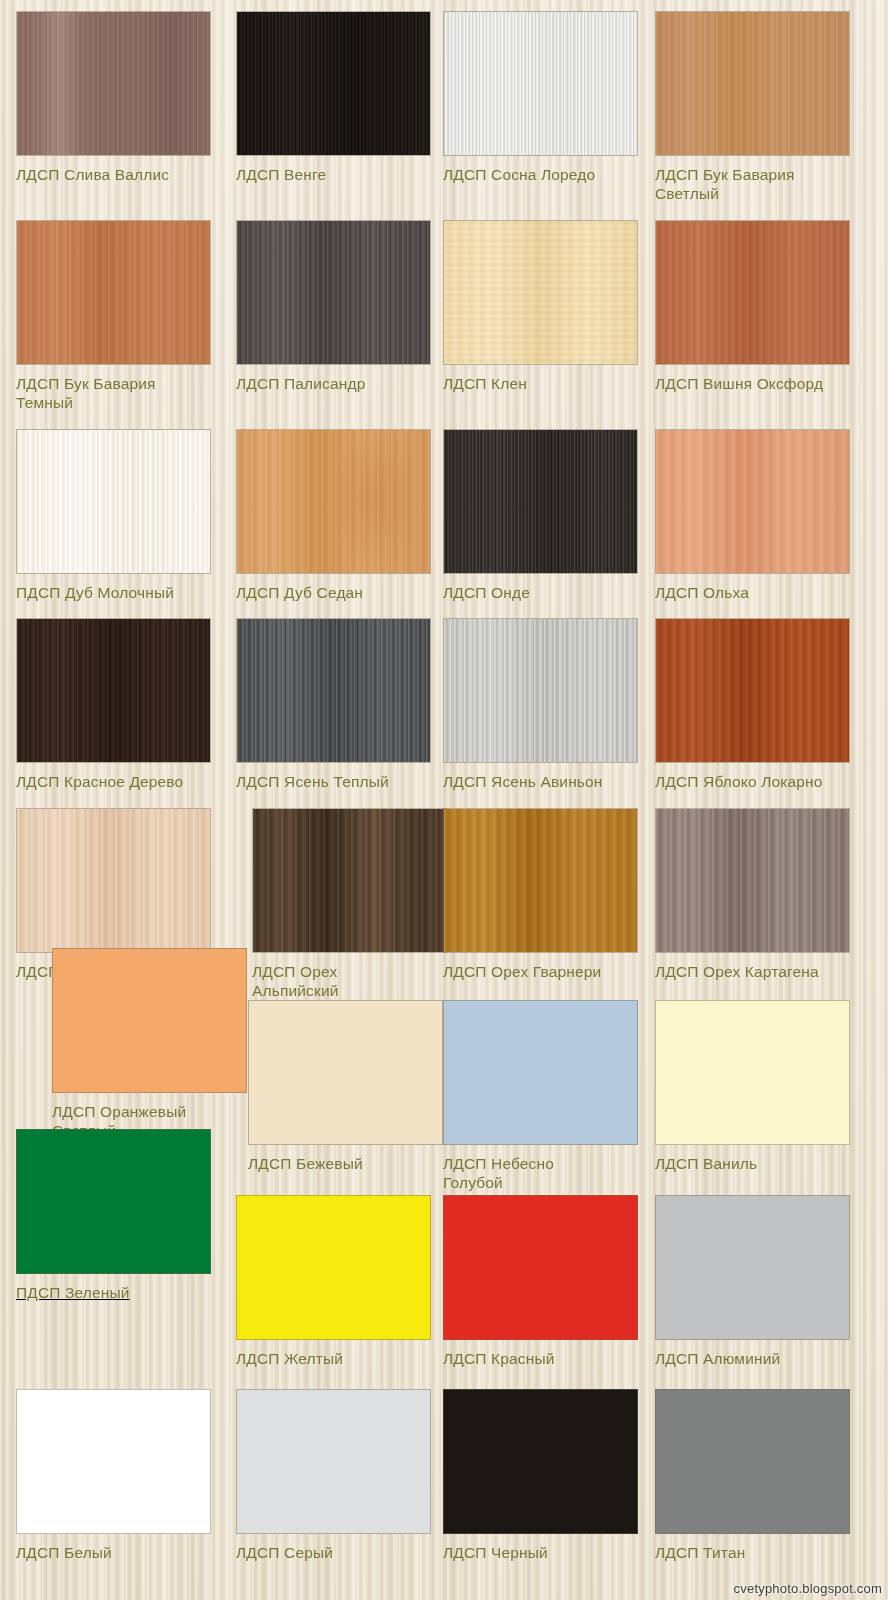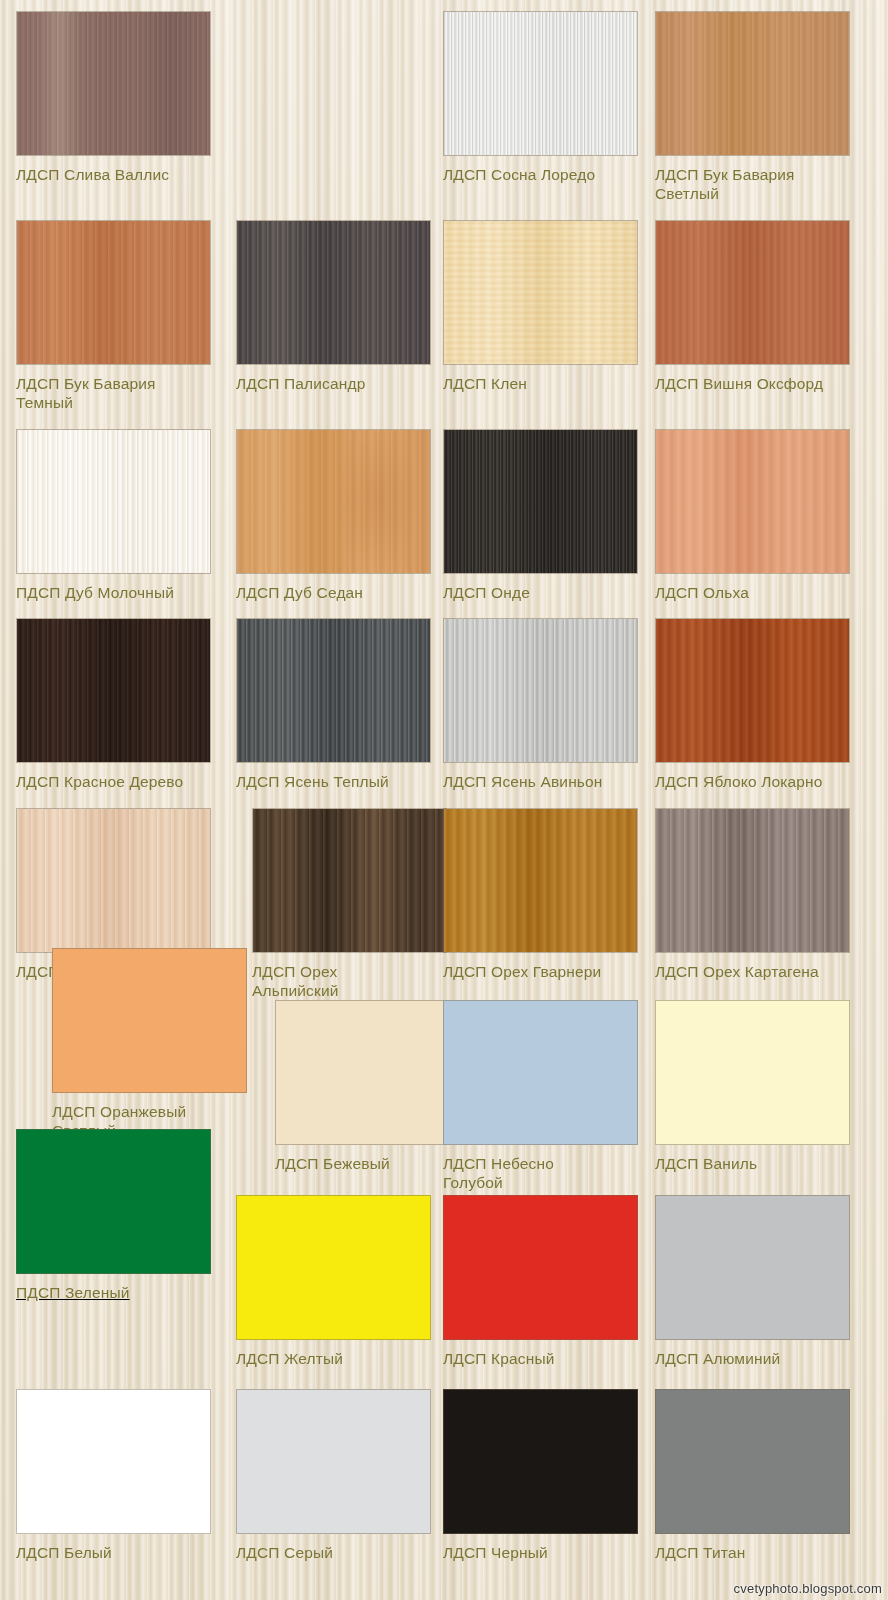--- a/index.html
+++ b/index.html
@@ -234,20 +234,24 @@
   }
 </style>
 </head>
 <body>
 
 <div id="catalog">
     <div class="cell" style="left: 16px; top: 11px;">
       <div class="swatch tex-sliva-vallis" title="ЛДСП Слива Валлис"></div>
       <div class="label">ЛДСП Слива Валлис</div>
     </div>
+    <div class="cell" style="left: 236px; top: 11px;">
+      <div class="swatch tex-venge" title="ЛДСП Венге"></div>
+      <div class="label">ЛДСП Венге</div>
+    </div>
     <div class="cell" style="left: 443px; top: 11px;">
       <div class="swatch tex-sosna-loredo" title="ЛДСП Сосна Лоредо"></div>
       <div class="label">ЛДСП Сосна Лоредо</div>
     </div>
     <div class="cell" style="left: 655px; top: 11px;">
       <div class="swatch tex-buk-bavaria-svetly" title="ЛДСП Бук Бавария
 Светлый"></div>
       <div class="label">ЛДСП Бук Бавария
 Светлый</div>
     </div>
@@ -316,21 +320,21 @@
     <div class="cell" style="left: 655px; top: 808px;">
       <div class="swatch tex-oreh-kartagena" title="ЛДСП Орех Картагена"></div>
       <div class="label">ЛДСП Орех Картагена</div>
     </div>
     <div class="cell" style="left: 16px; top: 948px; padding-left: 36px;">
       <div class="swatch tex-oranzhevy-svetly" title="ЛДСП Оранжевый
 Светлый"></div>
       <div class="label">ЛДСП Оранжевый
 Светлый</div>
     </div>
-    <div class="cell" style="left: 251px; top: 1000px; padding-left: 24px;">
+    <div class="cell" style="left: 224px; top: 1000px; padding-left: 24px;">
       <div class="swatch tex-bezhevy" title="ЛДСП Бежевый"></div>
       <div class="label">ЛДСП Бежевый</div>
     </div>
     <div class="cell" style="left: 443px; top: 1000px;">
       <div class="swatch tex-nebesno-goluboy" title="ЛДСП Небесно Голубой"></div>
       <div class="label">ЛДСП Небесно Голубой</div>
     </div>
     <div class="cell" style="left: 655px; top: 1000px;">
       <div class="swatch tex-vanil" title="ЛДСП Ваниль"></div>
       <div class="label">ЛДСП Ваниль</div>

